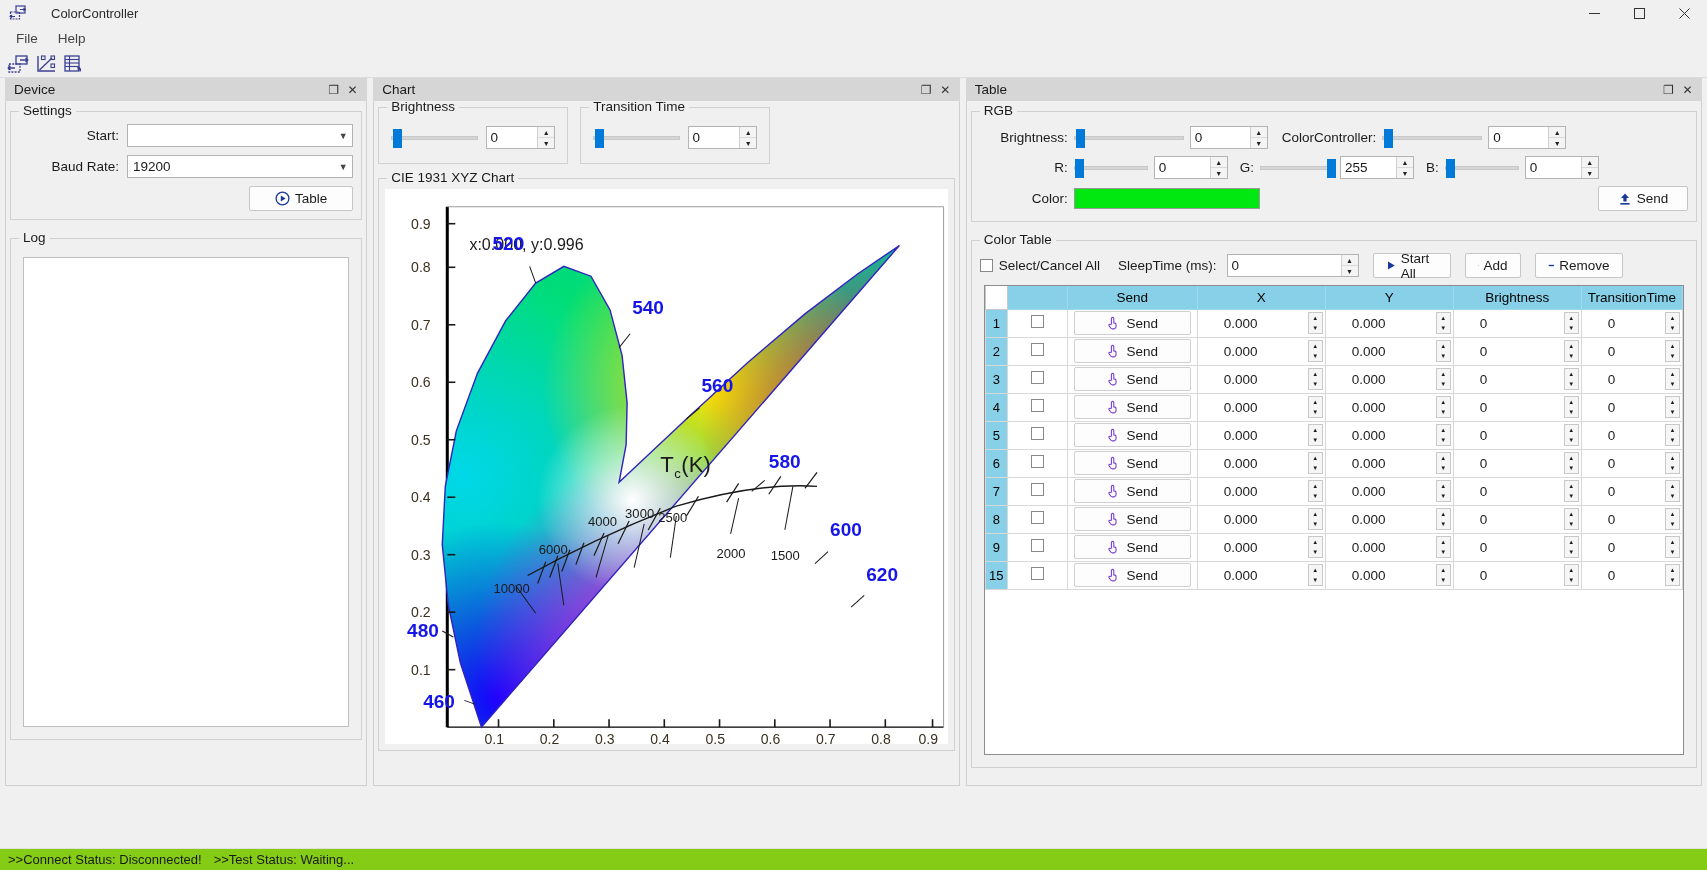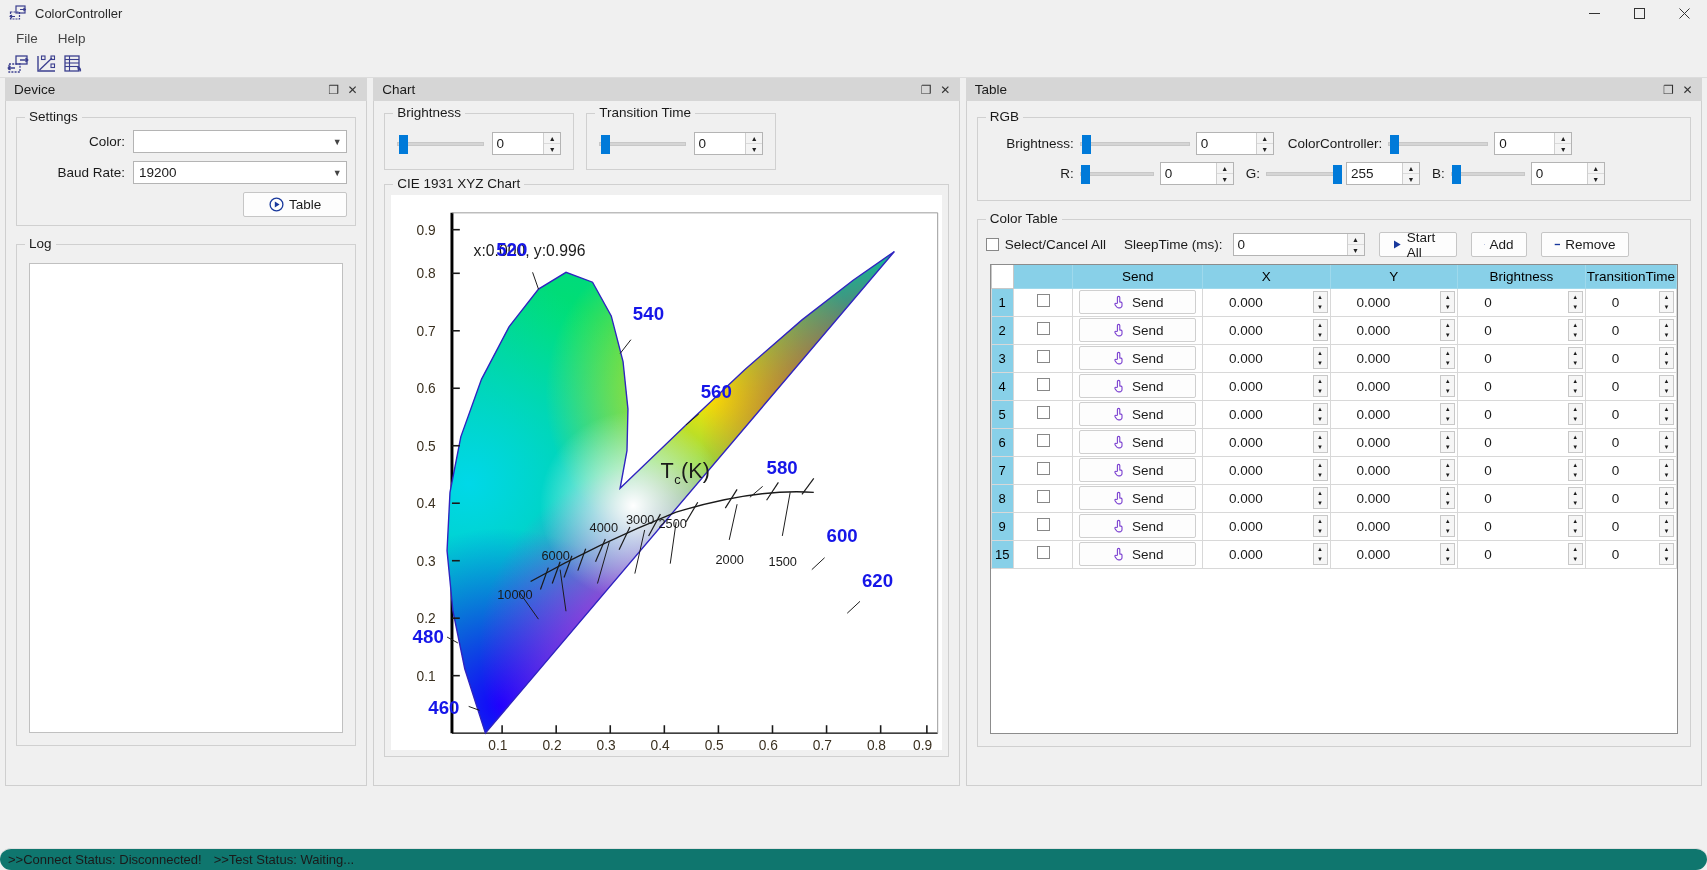--- a/index.html
+++ b/index.html
@@ -10,20 +10,21 @@
     font-family: "Liberation Sans", sans-serif;
     background: #f0f0f0;
   }
   body { font-size: 13.5px; color: #1a1a1a; }
 
   
   .titlebar {
     height: 27px; background: #f0f0f0;
     display: flex; align-items: center;
     border-bottom: 1px solid #f0f0f0;
+    gap: 16px;
   }
   .title-icon { width: 18px; height: 16px; margin: 0 8px 0 9px; position: relative; }
   .title-text { font-size: 13px; color: #2b2b2b; }
   .win-btns { margin-left: auto; display: flex; height: 27px; }
   .win-btn {
     width: 45px; height: 27px; display: flex;
     align-items: center; justify-content: center;
     font-size: 13px; color: #333;
   }
 
@@ -62,21 +63,20 @@
   }
   .dock-title .spacer { margin-left: auto; }
   .dock-btn {
     width: 17px; height: 17px; display: flex;
     align-items: center; justify-content: center;
     font-size: 12px; color: #333; margin-left: 2px;
   }
   .dock-body {
     flex: 1; background: #f0f0f0;
     border: 1px solid #cfcfcf; border-top: none;
-    padding: 6px;
     overflow: hidden;
   }
 
   .dock-device { width: 363px; }
   .dock-chart  { width: 588px; }
   .dock-table  { width: 738px; }
 
   
   .group {
     border: 1px solid #d0d0d0;
@@ -205,23 +205,23 @@
   }
   .send-cell-btn {
     border: 1px solid #cfcfcf; background: #fdfdfd; height: 24px;
     display: flex; align-items: center; justify-content: center; gap: 6px;
     font-size: 13.5px; border-radius: 2px; margin: 0 4px;
   }
 
   
   .statusbar {
     position: absolute; bottom: 0; left: 0;
-    width: 1707px; height: 22px; background: #0f766e;
+    width: 1707px; height: 22px; background: #84cc16;
     display: flex; align-items: center; font-size: 13px;
-    border-top: 1px solid #e0e0e0; padding-left: 2px; border-radius: 11px;
+    border-top: 1px solid #e0e0e0; padding-left: 2px;
   }
   .icon-svg { display: block; }
 </style>
 </head>
 <body>
 
 <div class="titlebar">
   <span class="title-icon">
     <svg width="18" height="16" viewBox="0 0 18 16" class="icon-svg">
       <rect x="7" y="1" width="9" height="7" fill="none" stroke="#3b3f8f" stroke-width="1.2"></rect>
@@ -294,21 +294,21 @@
       <span class="spacer"></span>
       <span class="dock-btn">❐</span>
       <span class="dock-btn">✕</span>
     </div>
     <div class="dock-body">
 
       <div class="group">
         <span class="group-label">Settings</span>
 
         <div class="frow">
-          <span class="flabel" style="width:108px">Color:</span>
+          <span class="flabel" style="width:108px">Start:</span>
           <span class="combo">
             <span></span>
             <span class="arrow">▼</span>
           </span>
         </div>
 
         <div class="frow">
           <span class="flabel" style="width:108px">Baud Rate:</span>
           <span class="combo">
             <span>19200</span>
@@ -629,20 +629,32 @@
           </div>
           <div class="spin" style="width:74px">
             <span class="val">0</span>
             <span class="arrows">
               <div>▲</div>
               <div>▼</div>
             </span>
           </div>
         </div>
 
+        <div class="rgb-row" style="margin-bottom:2px">
+          <span class="rgb-label" style="width:88px;text-align:right">Color:</span>
+          <span class="swatch" style="width: 186px; background: rgb(0, 232, 16);"></span>
+          <span style="margin-left:auto"></span>
+          <span class="btn" style="width:90px">
+            <svg width="14" height="14" viewBox="0 0 14 14" class="icon-svg">
+              <path d="M7 1.5 L11 6 L8.6 6 L8.6 9.4 L5.4 9.4 L5.4 6 L3 6 Z" fill="#18389c"></path>
+              <rect x="2.4" y="11" width="9.2" height="1.6" fill="#18389c"></rect>
+            </svg>
+            <span>Send</span>
+          </span>
+        </div>
       </div>
 
       <div class="group" style="margin-top:18px;padding-top:12px">
         <span class="group-label">Color Table</span>
 
         <div class="rgb-row">
           <span class="chk">
             <span class="box"></span>
             <span>Select/Cancel All</span>
           </span>

